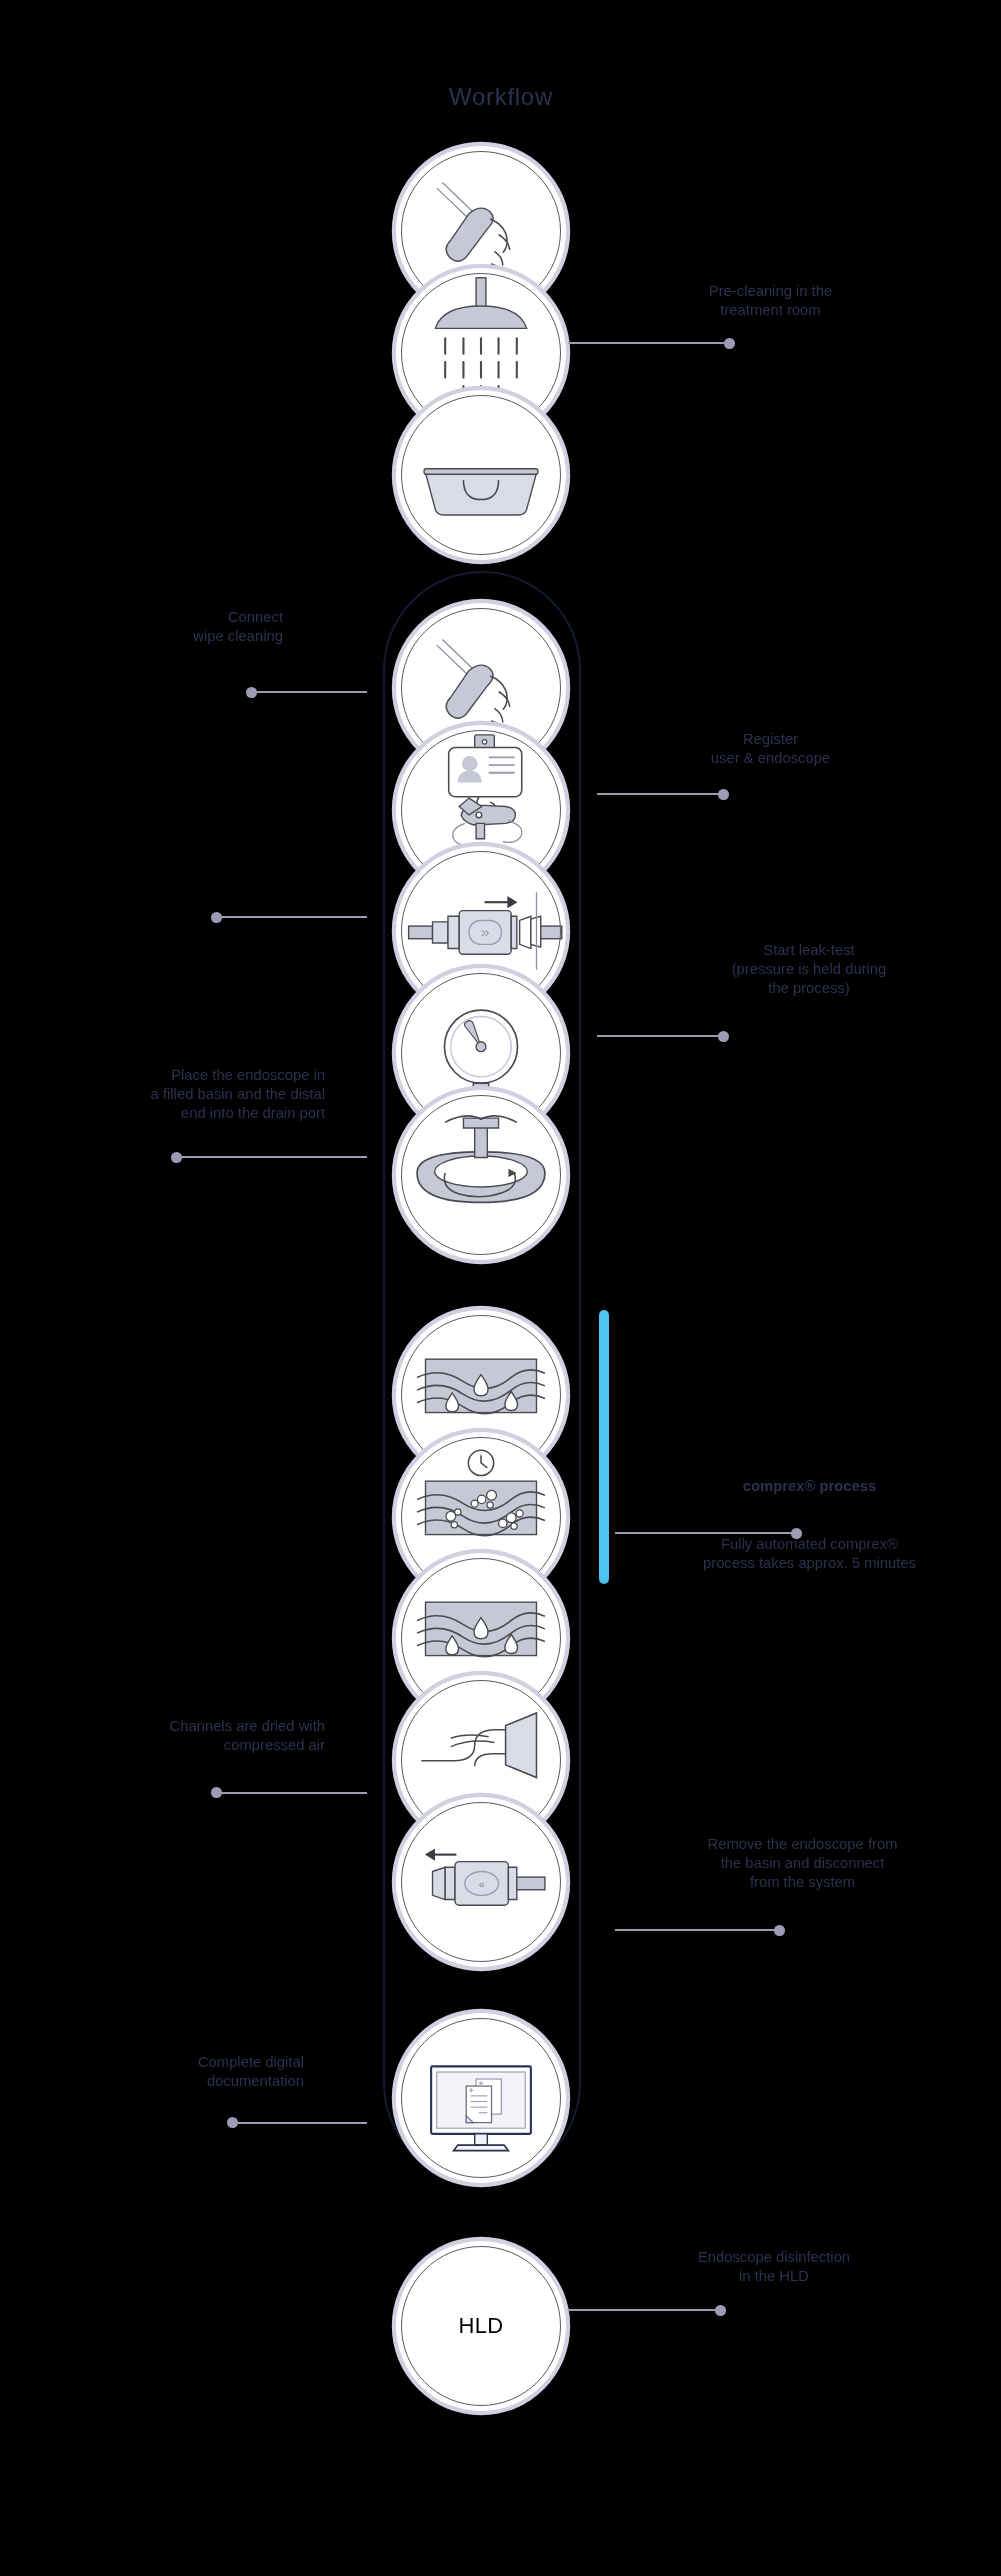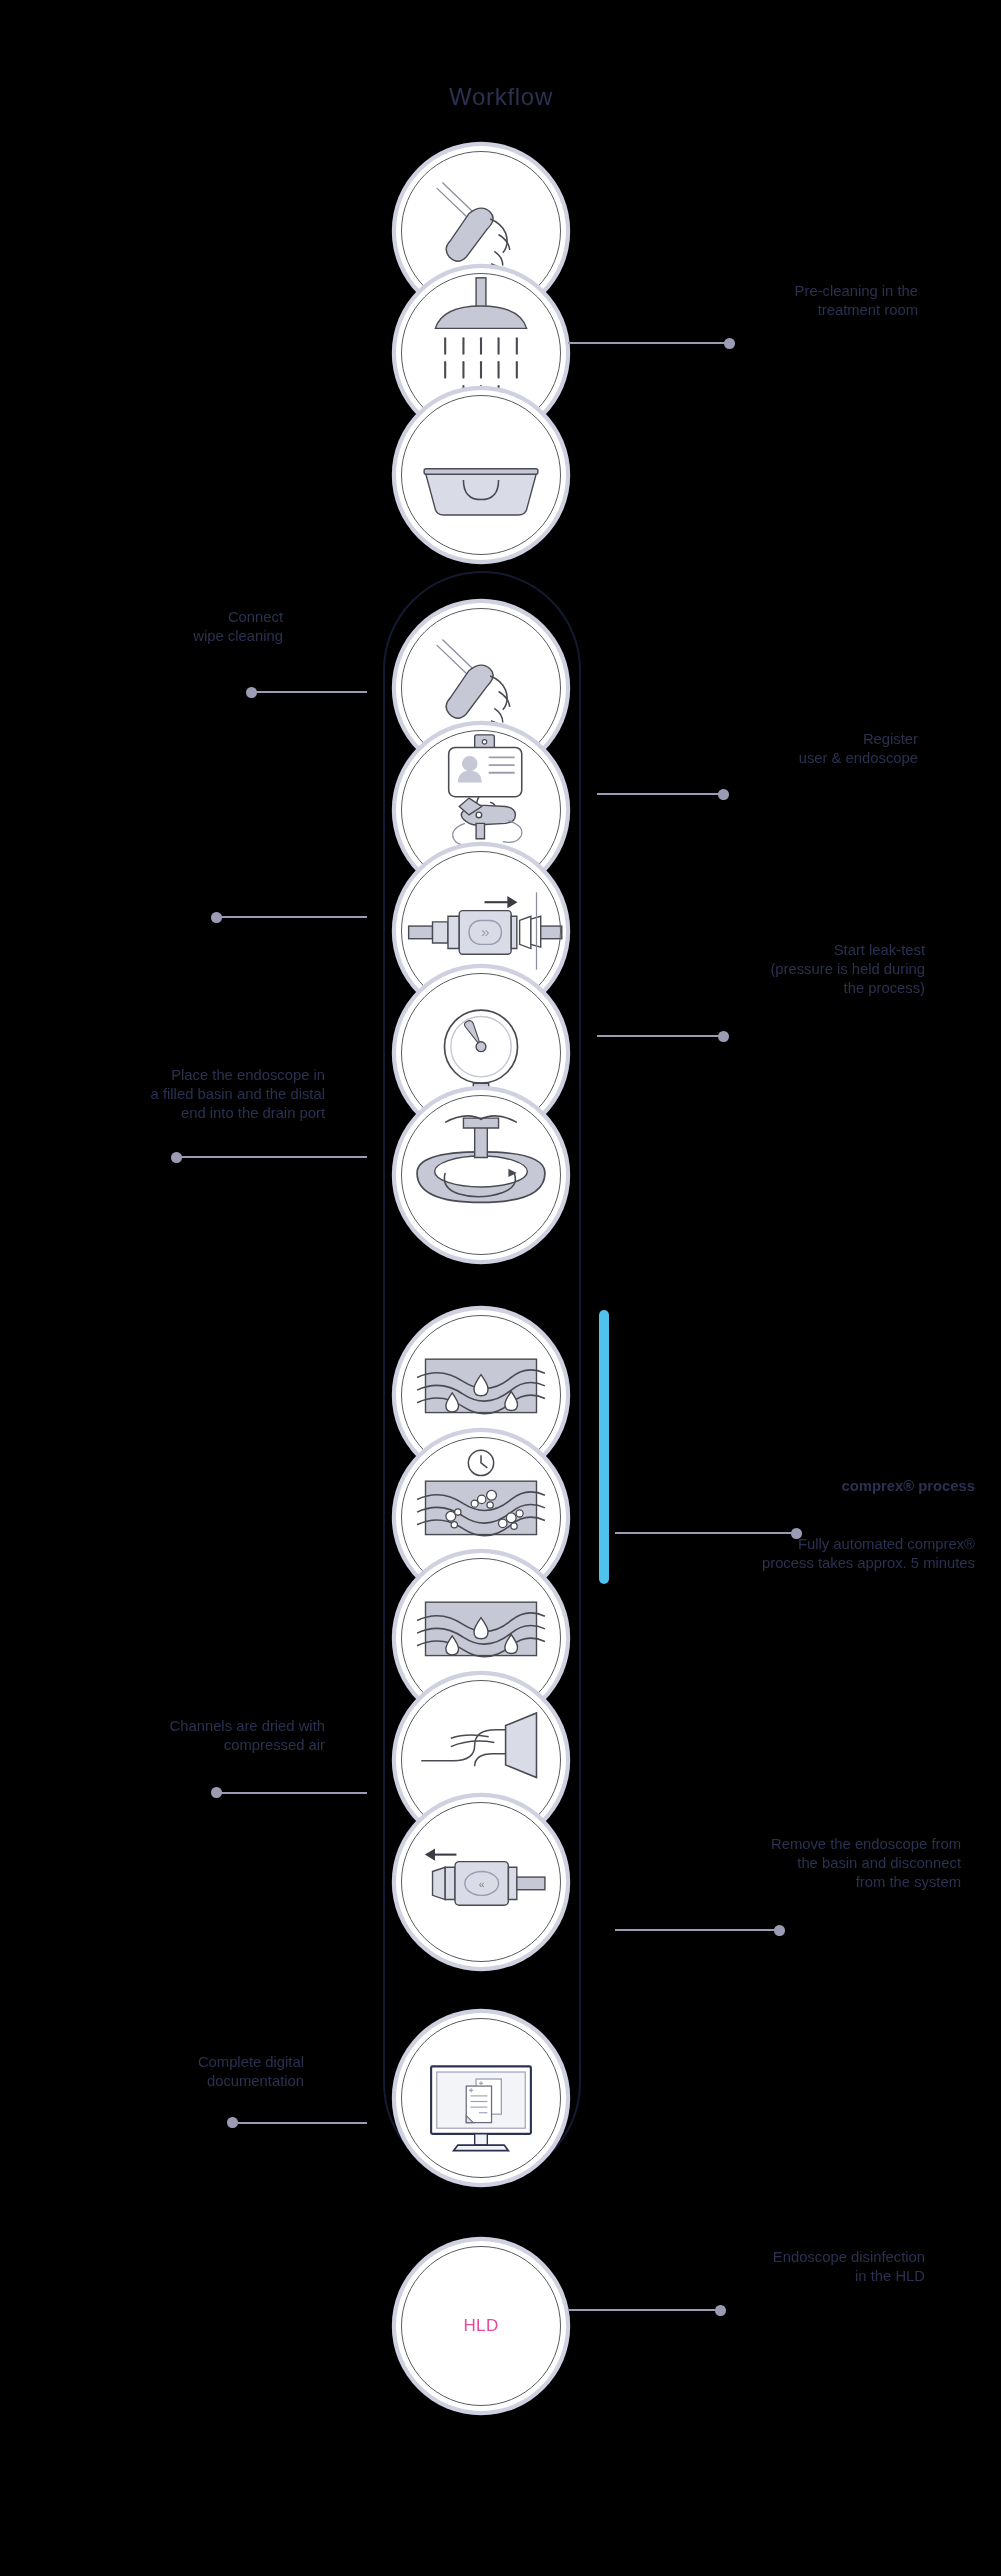--- a/index.html
+++ b/index.html
@@ -34,33 +34,33 @@
     position:absolute;inset:4.9px;border:1.4px solid #5a5a62;border-radius:50%;
     box-sizing:border-box;
   }
   .circle .art{position:absolute;inset:0;}
   .cap{
     position:absolute;left:0;right:0;bottom:18.3px;text-align:center;
     font-size:10.6px;line-height:12px;color:#7c7c84;
   }
   .hld-text{
     position:absolute;inset:0;display:flex;align-items:center;justify-content:center;
-    font-size:17px;color:#ec4899;letter-spacing:0.4px;
+    font-size:22px;color:#000000;letter-spacing:0.4px;
   }
 
   
   .conn{position:absolute;height:2.1px;background:#9b9cb4;}
   .dot{position:absolute;width:10.6px;height:10.6px;border-radius:50%;background:#9b9cb4;}
 
   
   .label{
     position:absolute;font-size:14.8px;line-height:19px;color:#2b3150;font-weight:400;
     white-space:pre-line;
   }
-  .label.right{text-align:right;}
+  .label.right{text-align:center;}
   .label.left{text-align:right;}
   .label .head{font-weight:bold;display:block;margin-bottom:20px;font-size:14.8px;}
 
   
   .cyan-bar{
     position:absolute;left:599px;top:1310px;width:9.8px;height:274px;
     border-radius:5.6px;background:#4dc3ee;
   }
 
   
@@ -371,21 +371,21 @@
   <div class="conn" style="left:597px;top:793px;width:127px"></div>
   <div class="dot" style="left:718px;top:789px"></div>
   <div class="label right" style="left:623px;top:730px;width:295px">Register
 user &amp; endoscope</div>
 
   <div class="conn" style="left:216px;top:916px;width:151px"></div>
   <div class="dot" style="left:211px;top:912px"></div>
 
   <div class="conn" style="left:597px;top:1035px;width:127px"></div>
   <div class="dot" style="left:718px;top:1031px"></div>
-  <div class="label right" style="left:623px;top:941px;width:302px">Start leak-test
+  <div class="label right" style="left:658px;top:941px;width:302px">Start leak-test
 (pressure is held during
 the process)</div>
 
   <div class="conn" style="left:176px;top:1156px;width:191px"></div>
   <div class="dot" style="left:171px;top:1152px"></div>
   <div class="label left" style="left:42px;top:1066px;width:283px">Place the endoscope in
 a filled basin and the distal
 end into the drain port</div>
 
   <div class="conn" style="left:615px;top:1532px;width:181px"></div>

